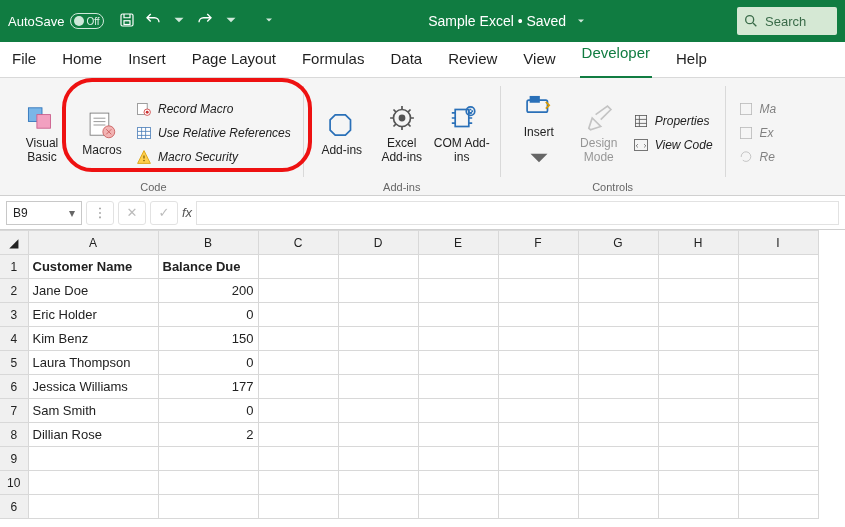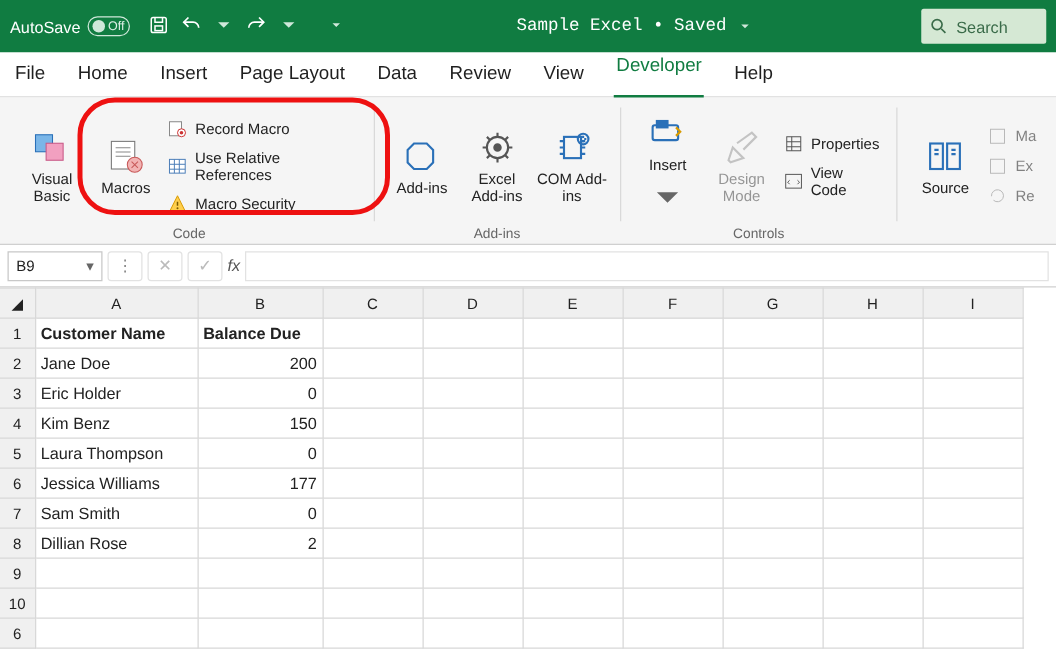--- a/index.html
+++ b/index.html
@@ -5,39 +5,39 @@
   * { box-sizing: border-box; margin: 0; padding: 0; }
   body { font-family: "Segoe UI", Tahoma, sans-serif; font-size: 13px; width: 845px; height: 527px; overflow: hidden; background: #fff; color: #222; }
   
   .titlebar { background: #107c41; height: 42px; display: flex; align-items: center; color: #fff; padding: 0 8px; }
   .autosave { display: flex; align-items: center; gap: 6px; font-size: 13px; }
   .toggle { width: 34px; height: 16px; border: 1px solid #cfe8da; border-radius: 9px; display: flex; align-items: center; padding: 1px 3px; }
   .toggle-knob { width: 10px; height: 10px; border-radius: 50%; background: #cfe8da; }
   .toggle-label { font-size: 10px; color: #dff1e7; margin-left: 2px; }
   .qat { display: flex; align-items: center; gap: 8px; margin-left: 14px; }
   .qat svg { width: 18px; height: 18px; }
-  .title-center { flex:1; text-align:center; display:flex; justify-content:center; align-items:center; gap:9px; font-size:14px;font-family:Liberation Mono, monospace; }
+  .title-center { flex:1; text-align:center; display:flex; justify-content:center; align-items:center; gap:9px; font-size:14px; }
   .searchbox { background:#d5e8d4; height:28px; width:100px; display:flex; align-items:center; padding:0 6px; color:#3a6b49; gap:6px; border-radius:2px; }
   .searchbox svg{width:16px;height:16px;}
 
   
   .ribbon-tabs { height: 36px; display: flex; align-items: center; background: #fff; border-bottom: 1px solid #d9d9d9; padding: 0 10px; gap: 22px; }
   .tab { font-size: 15px; color:#1f1f1f; padding: 4px 2px 6px 2px; cursor:pointer; }
   .tab.active { color:#107c41; border-bottom: 3px solid #107c41; padding-bottom:15px; }
 
   
   .ribbon { background:#f5f5f5; border-bottom:1px solid #d0d0d0; height:118px; display:flex; align-items:stretch; padding: 4px 6px 0 6px; position:relative; }
   .group { display:flex; flex-direction:column; align-items:center; padding: 2px 8px 2px 8px; position:relative; }
   .group-sep { width:1px; background:#d9d9d9; margin:4px 2px 18px 2px; }
   .group-label { position:absolute; bottom:2px; left:0; right:0; text-align:center; font-size:11px; color:#666; }
   .bigbtn { display:flex; flex-direction:column; align-items:center; justify-content:flex-start; width:56px; text-align:center; padding-top:4px; gap:2px; cursor:pointer;}
   .bigbtn svg { width:34px; height:34px; }
   .bigbtn span { font-size:12px; line-height:1.1; }
   .smallbtns { display:flex; flex-direction:column; gap:4px; padding-top:4px;}
-  .smallbtn { display:flex; align-items:center; gap:6px; font-size:12px; cursor:pointer; padding:2px 2px; }
+  .smallbtn { display:flex; align-items:center; gap:6px; font-size:12px; cursor:pointer; padding:2px 2px;font-style:italic; }
   .smallbtn svg{width:16px;height:16px;}
 
   
   .handcircle { position:absolute; border:4px solid #e11; border-radius:30px; pointer-events:none; }
 
   
   .formulabar { height:34px; border-bottom:1px solid #d0d0d0; display:flex; align-items:center; padding:0 6px; gap:4px; }
   .namebox { width:76px; height:24px; border:1px solid #c8c8c8; display:flex; align-items:center; padding:0 6px; font-size:12px; background:#fff;}
   .namebox .dd{margin-left:auto;color:#666;}
   .circlebtn { width:28px; height:24px; display:flex; align-items:center; justify-content:center; border:1px solid #e2e2e2; border-radius:3px; color:#888;}
@@ -103,20 +103,21 @@
       </svg>
     <span>Search</span>
   </div>
 </div>
 
 <div class="ribbon-tabs">
   <div class="tab">File</div>
   <div class="tab">Home</div>
   <div class="tab">Insert</div>
   <div class="tab">Page Layout</div>
+  <div class="tab">Formulas</div>
   <div class="tab">Data</div>
   <div class="tab">Review</div>
   <div class="tab">View</div>
   <div class="tab active">Developer</div>
   <div class="tab">Help</div>
 </div>
 
 <div class="ribbon">
 
   <div class="group" style="flex-direction:row;gap:4px;padding-bottom:18px">
@@ -226,28 +227,20 @@
             <path d="M6 9l-2 2 2 2M14 9l2 2-2 2"></path>
           </svg>
         <span>View Code</span>
       </div>
     </div>
     <div class="group-label">Controls</div>
   </div>
   <div class="group-sep"></div>
 
   <div class="group" style="flex-direction:row;gap:4px;padding-bottom:18px">
-    <div class="bigbtn">
-      <svg viewBox="0 0 40 40" fill="none" stroke="#2a70b8" stroke-width="2">
-          <rect x="6" y="8" width="12" height="24"></rect>
-          <rect x="22" y="8" width="12" height="24"></rect>
-          <path d="M10 14h4M10 18h4M26 14h4M26 18h4"></path>
-        </svg>
-      <span>Source</span>
-    </div>
     <div class="smallbtns" style="opacity:.55">
       <div class="smallbtn">
           <svg viewBox="0 0 20 20" stroke="#888" fill="none">
             <rect x="3" y="3" width="14" height="14"></rect>
           </svg>
           <span>Ma</span>
         </div>
       <div class="smallbtn">
           <svg viewBox="0 0 20 20" stroke="#888" fill="none">
             <rect x="3" y="3" width="14" height="14"></rect>

